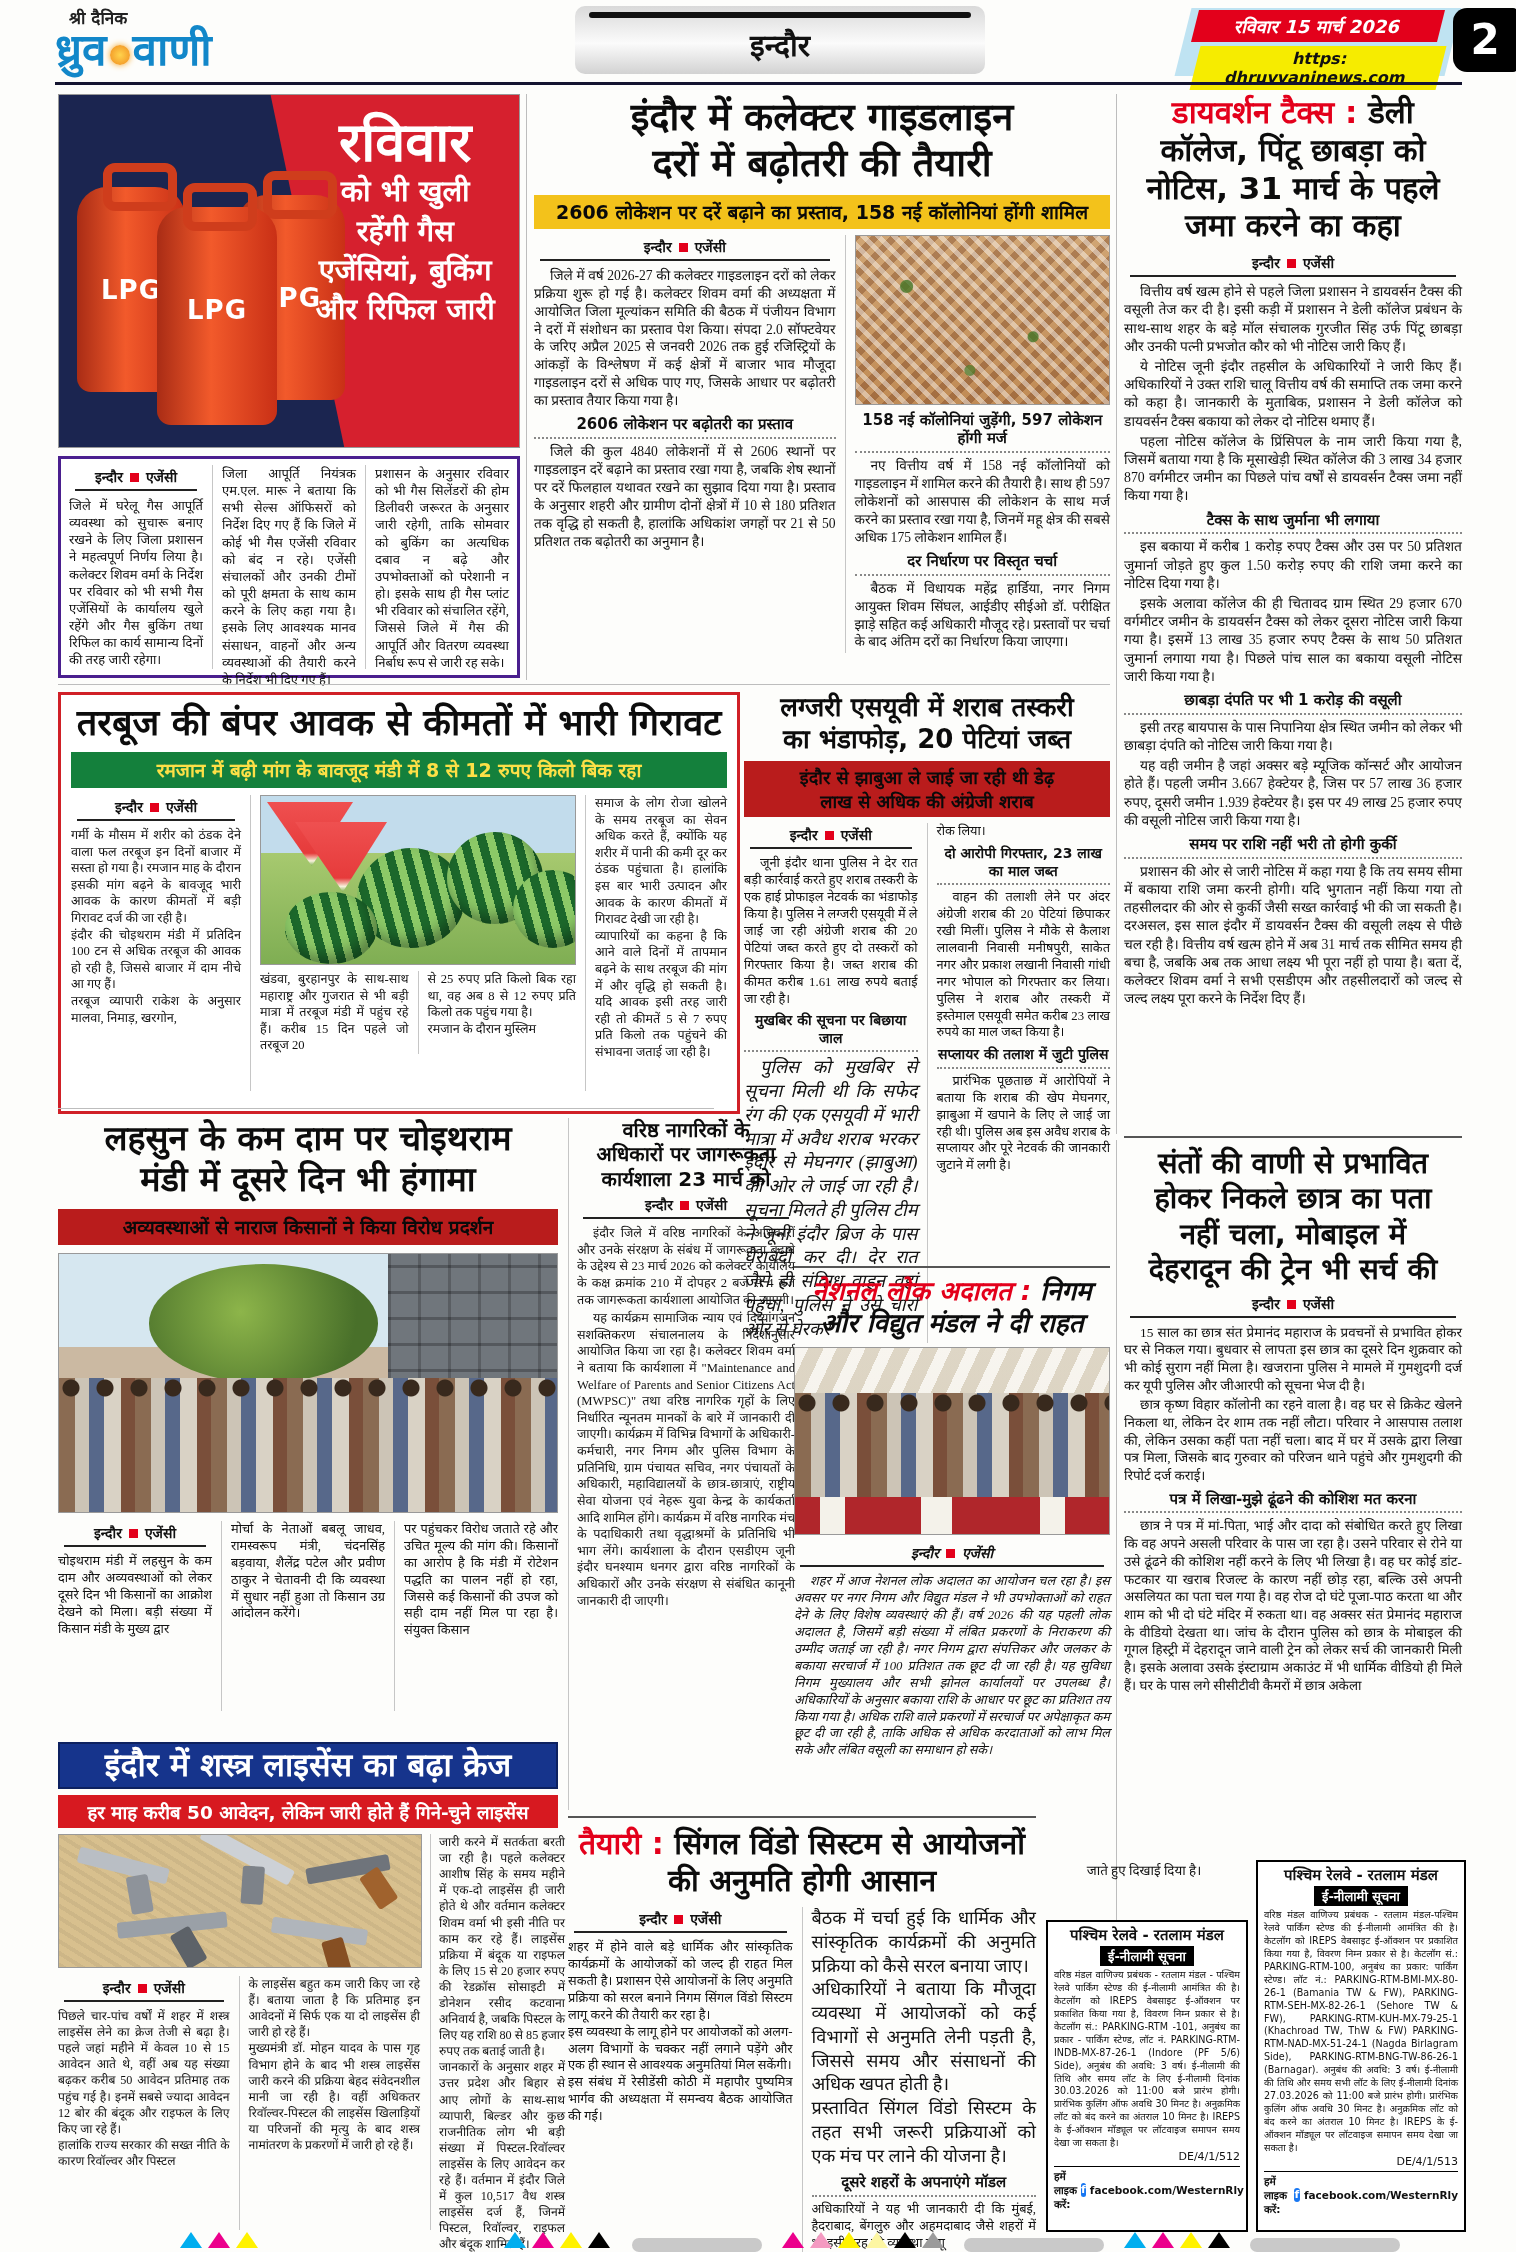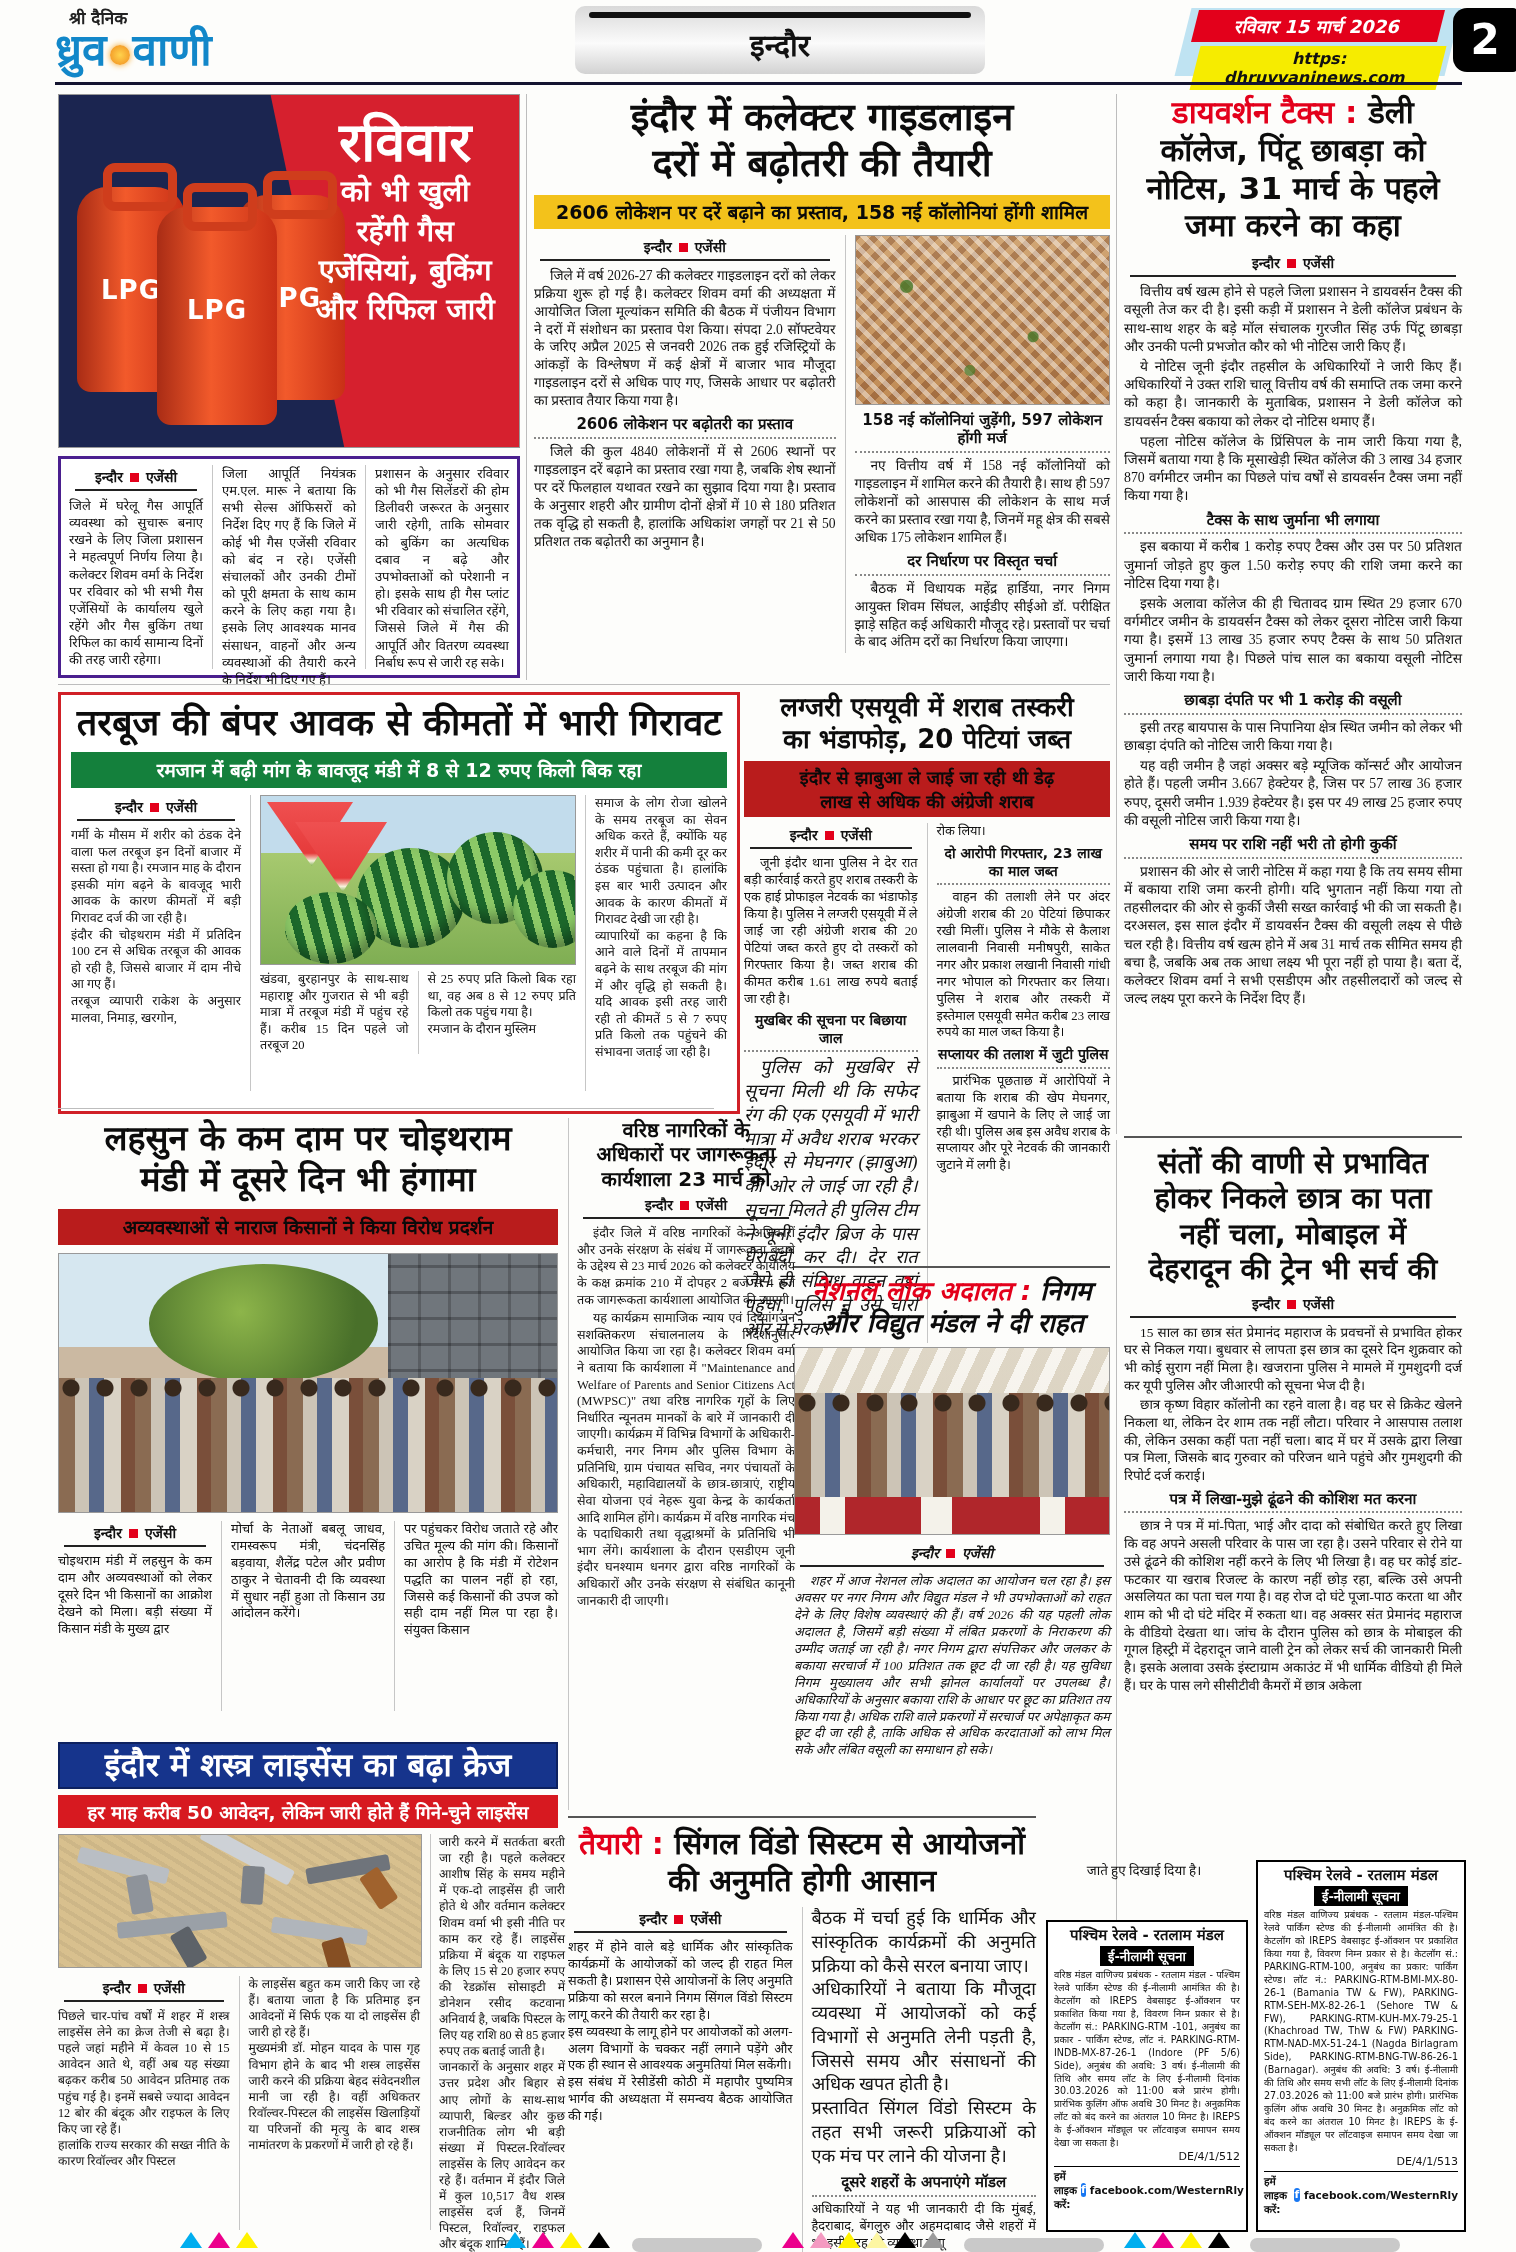--- a/index.html
+++ b/index.html
@@ -34,21 +34,21 @@
            border-bottom:2px dotted #888;padding-bottom:3px;margin:5px 0 4px 0;line-height:1.25;}
   .cols{display:flex;}
   .cols>.col{flex:1;min-width:0;}
   .cols>.col+.col{border-left:1px solid #c6c6c6;padding-left:9px;margin-left:9px;}
   .vline{width:1px;background:#bdbdbd;}
   
   .purplebox{border:3px solid #4a1f8e;padding:6px 8px;background:#fff;}
   .redbox{border:3px solid #d02027;padding:6px 10px;background:#fff;}
   .bluehead{background:#16348c;color:#fff;}
   .redband{background:#d71920;color:#fff;}
-  .greenband{background:#14803c;color:#ffffff;}
+  .greenband{background:#14803c;color:#fde047;}
   .lblueband{background:#b91c1c;color:#0a0a0a;}
   .yellowband{background:#f3c21b;color:#0a0a0a;}
   
   .ph{position:relative;overflow:hidden;border:1px solid #999;}
   .gas-image{background:#1b2550;}
   .gas-red{position:absolute;inset:0;background:#d6202e;clip-path:polygon(46% 0,100% 0,100% 100%,62% 100%);}
   .gas-head{position:absolute;top:18px;right:8px;width:46%;text-align:center;color:#fff;
             font-family:"DejaVu Sans",sans-serif;font-weight:bold;}
   .gas-h1{font-size:54px;line-height:1.1;}
   .gas-hx{font-size:29px;line-height:1.35;}

